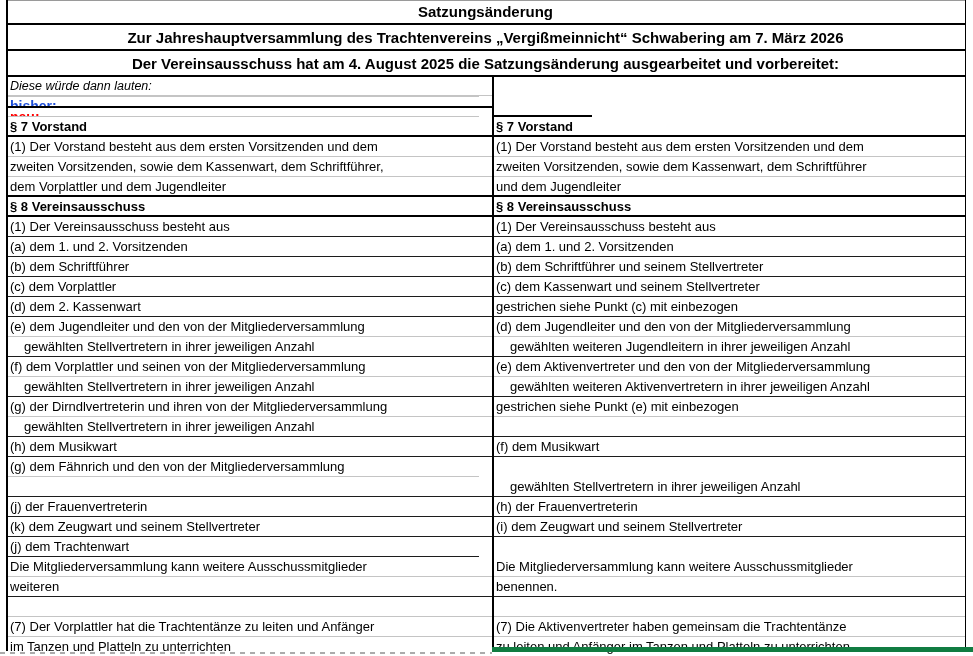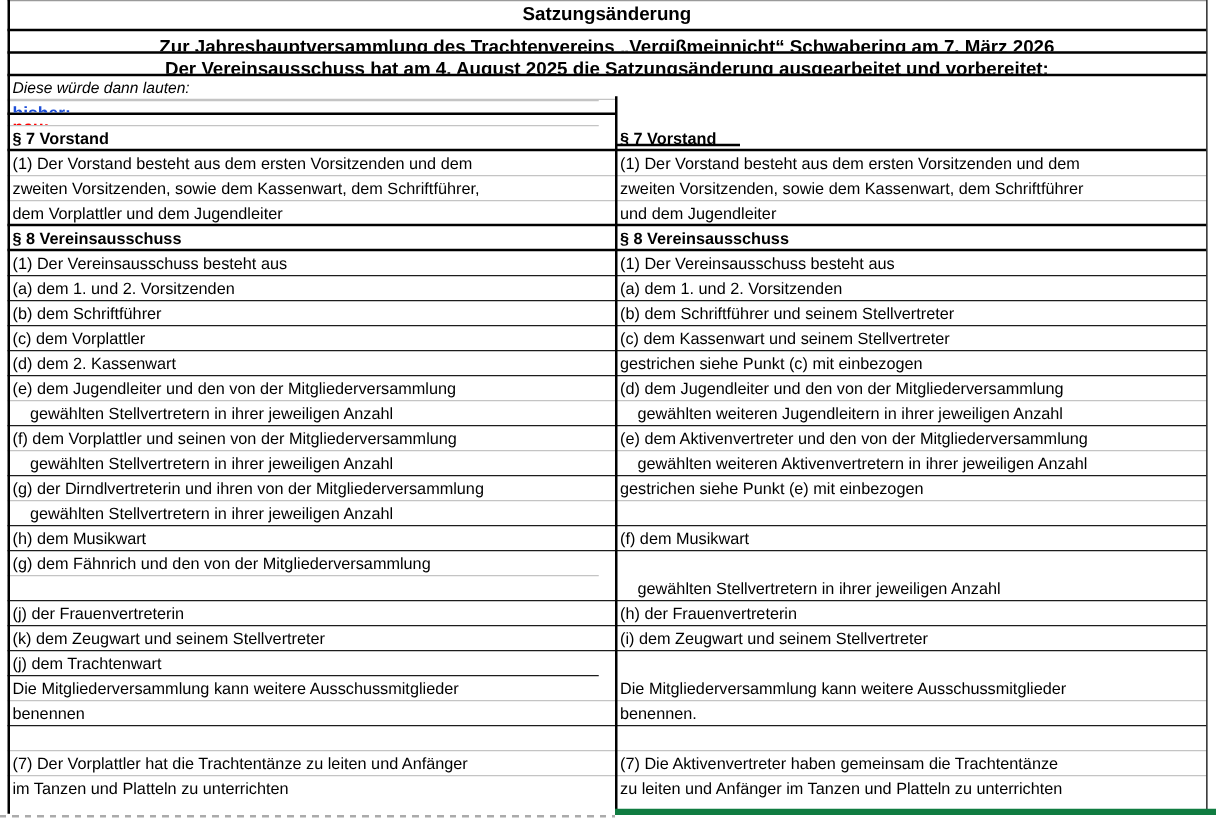--- a/index.html
+++ b/index.html
@@ -7,21 +7,21 @@
     position:relative;width:973px;height:656px;background:#ffffff;
     font-family:"Liberation Sans","DejaVu Sans",sans-serif;color:#000;
     overflow:hidden;
   }
   .row{display:flex;margin-left:6px;width:959px;box-sizing:border-box;}
   .cell{box-sizing:border-box;overflow:hidden;white-space:nowrap;}
   .full{width:959px;text-align:center;font-weight:bold;}
   .cl{width:486px;padding-left:4px;}
   .cr{width:473px;padding-left:4px;}
   .h1{height:25px;line-height:24px;font-size:15px;}
-  .h2{height:18px;line-height:25px;font-size:15px;}
+  .h2{height:26px;line-height:25px;font-size:15px;}
   .h4{height:20px;line-height:19px;flex-direction:column;}
   .brow{height:20px;line-height:19px;font-size:13px;}
   .intro{font-style:italic;font-size:12.5px;}
   .redlab{color:#ff0000;font-weight:bold;font-size:14px;}
   .bold{font-weight:bold;}
   .indent .txt{padding-left:14px;display:inline-block;}
   .bb-thick{border-bottom:2.2px solid #000;}
   .bb-black{border-bottom:1.4px solid #1c1c1c;}
   .bb-gray{border-bottom:1px solid #c4c4c4;}
   .bb-none{border-bottom:none;}
@@ -171,21 +171,21 @@
     <div class="row brow">
       <div class="cell cr bb-black"><span class="txt">(j) dem Trachtenwart</span></div>
     </div>
 
     <div class="row brow">
       <div class="cell cl bb-gray"><span class="txt">Die Mitgliederversammlung kann weitere Ausschussmitglieder</span></div>
       <div class="cell cr bb-gray"><span class="txt">Die Mitgliederversammlung kann weitere Ausschussmitglieder</span></div>
     </div>
 
     <div class="row brow">
-      <div class="cell cl bb-black"><span class="txt">benennen</span></div>
+      <div class="cell cl bb-black"><span class="txt">weiteren</span></div>
       <div class="cell cr bb-black"><span class="txt">benennen.</span></div>
     </div>
 
     <div class="row brow">
       <div class="cell cl bb-gray"><span class="txt"></span></div>
       <div class="cell cr bb-gray"><span class="txt"></span></div>
     </div>
 
     <div class="row brow">
       <div class="cell cl bb-gray"><span class="txt">(7) Der Vorplattler hat die Trachtentänze zu leiten und Anfänger</span></div>

